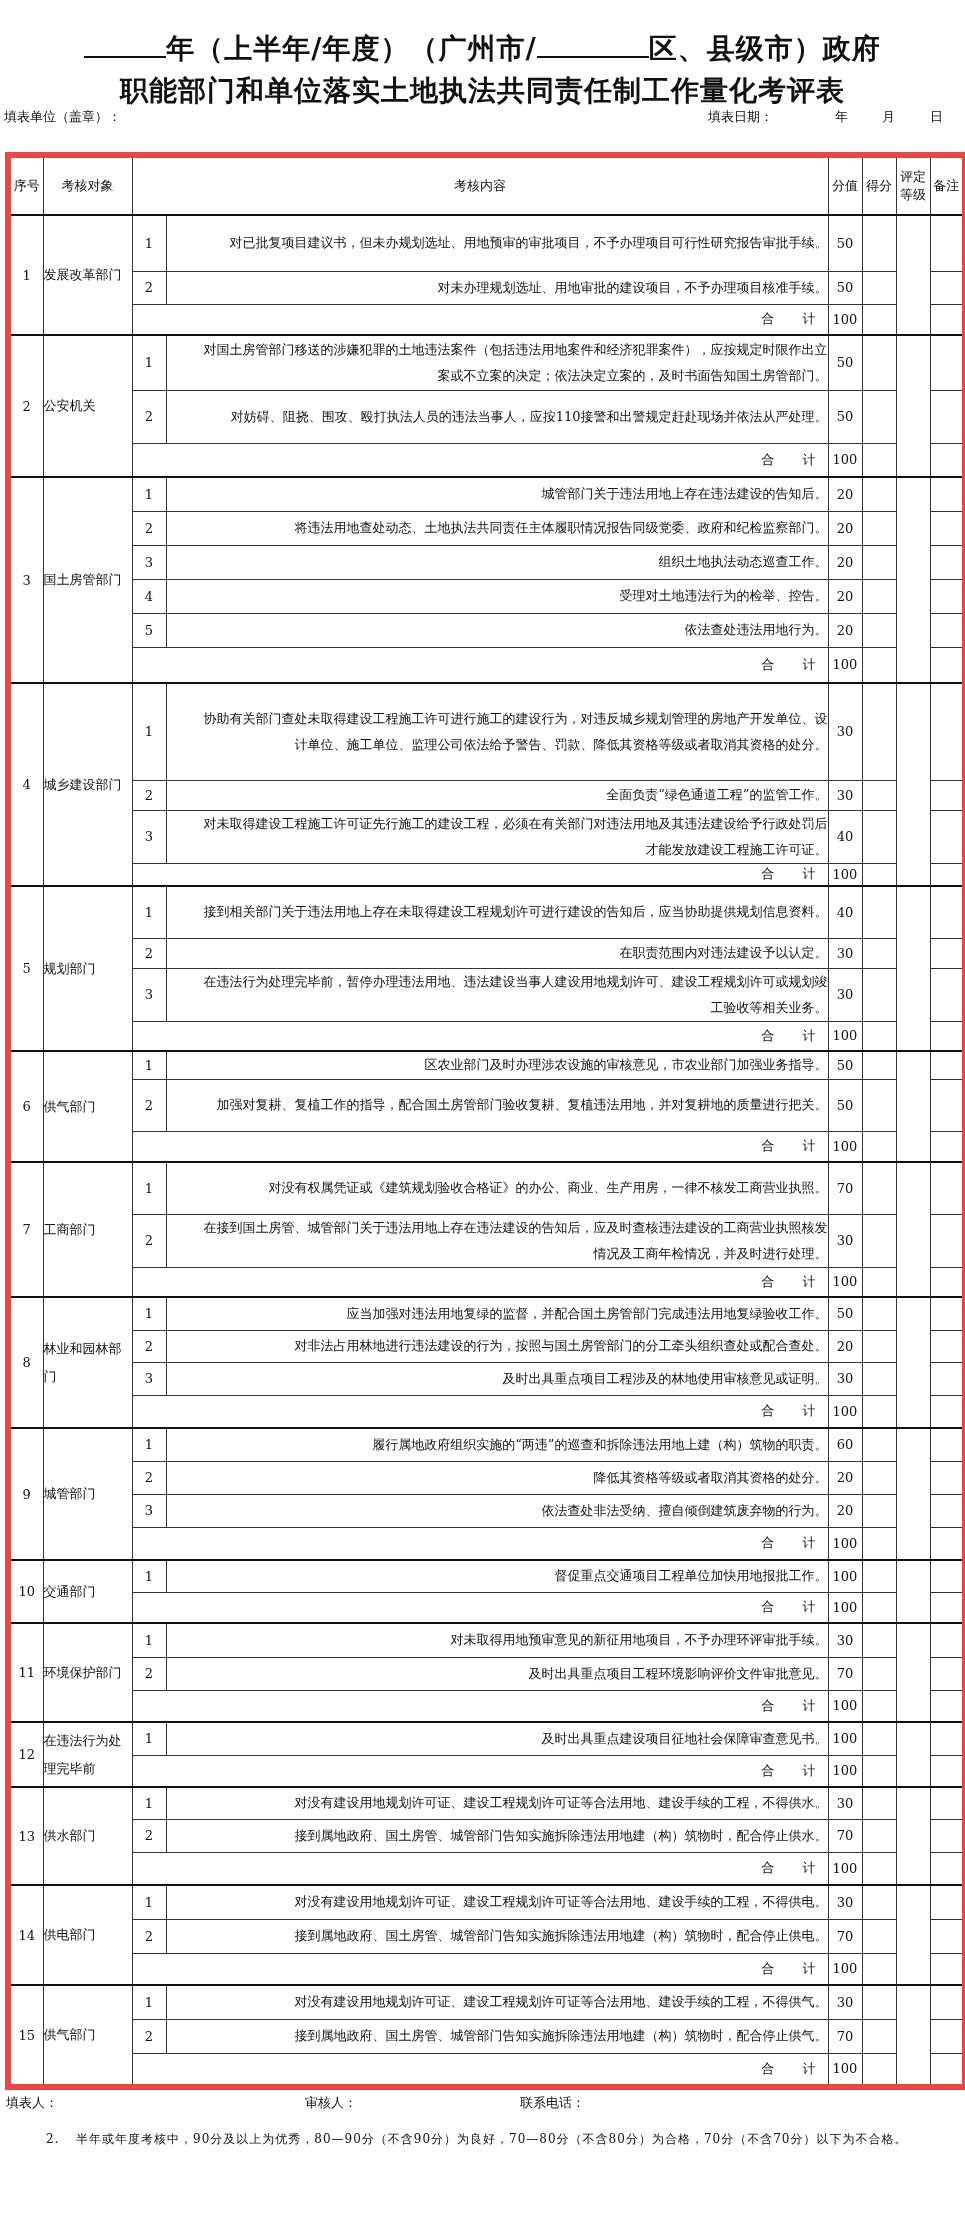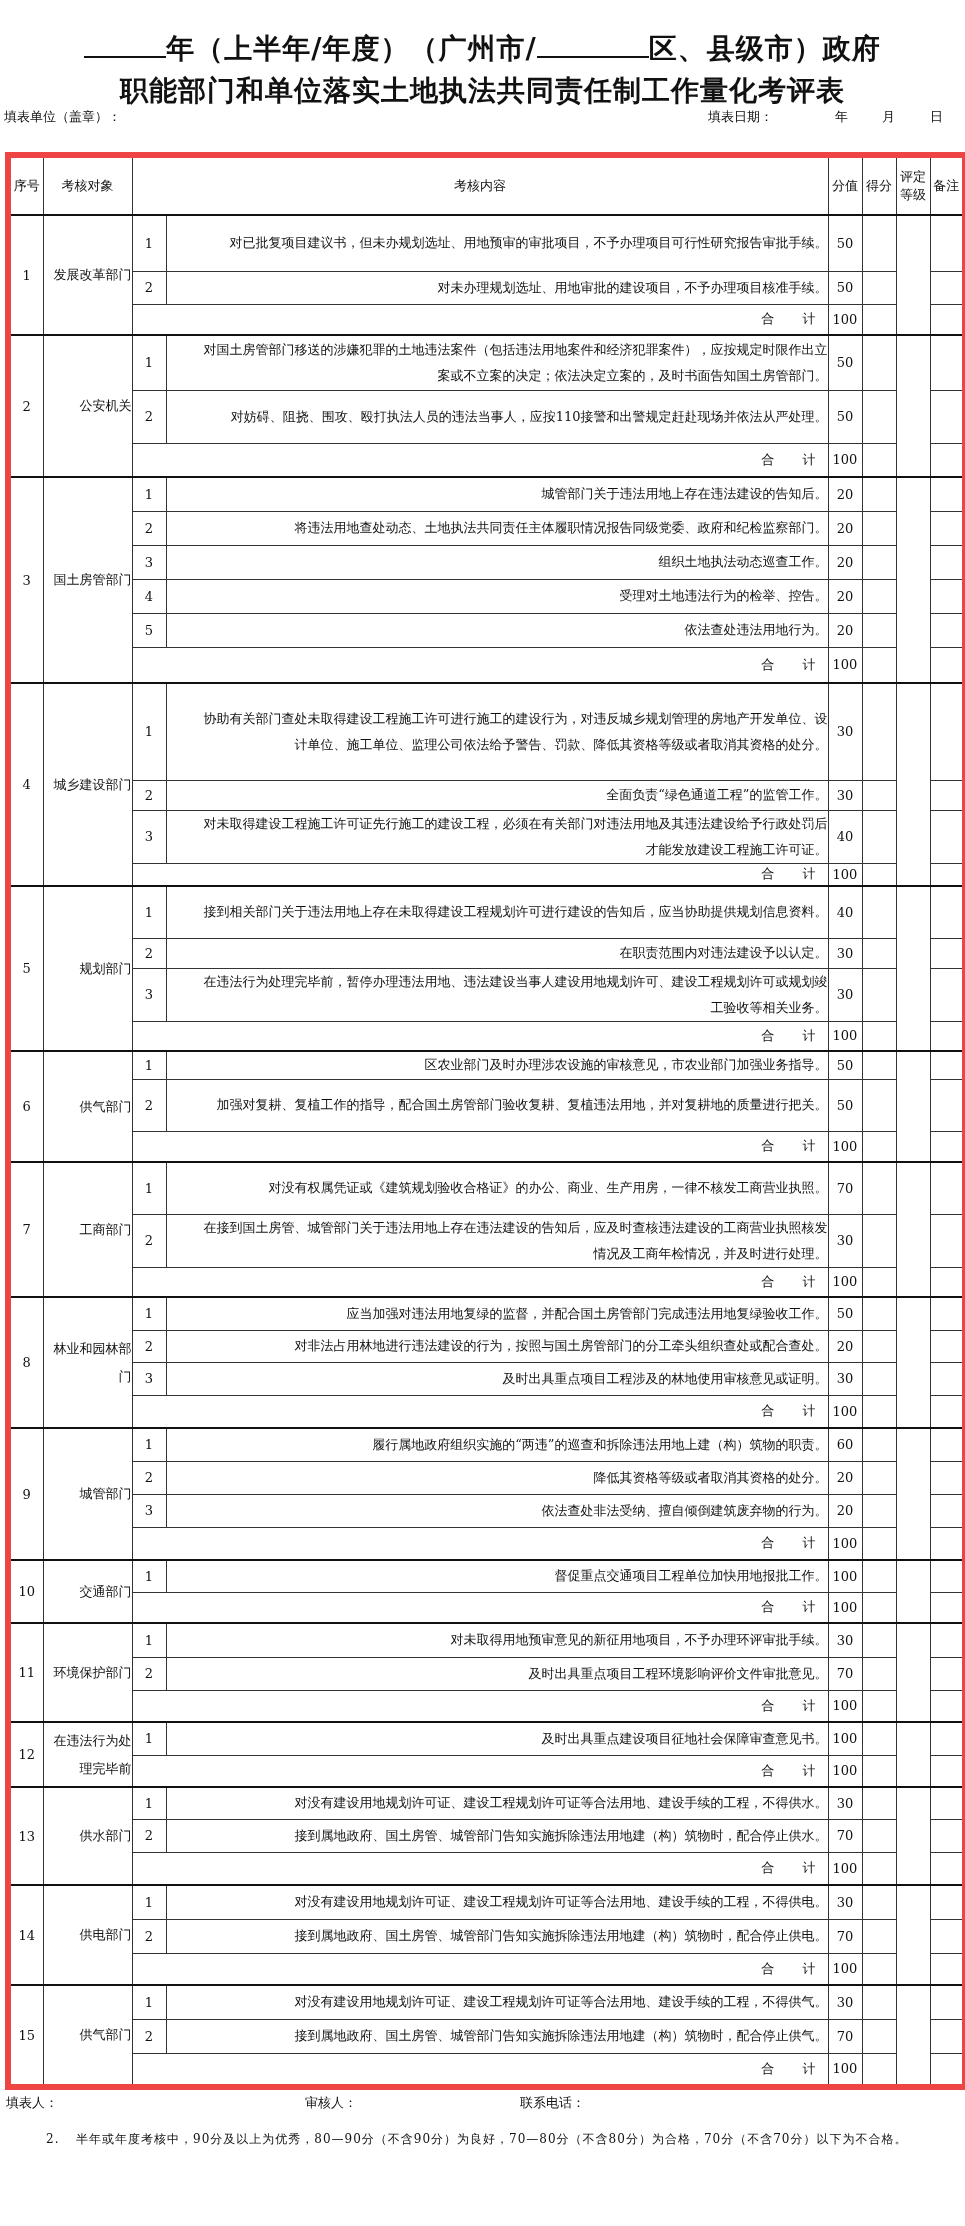--- a/index.html
+++ b/index.html
@@ -32,21 +32,21 @@
     border-collapse: collapse; table-layout: fixed;
     border: 6px solid #ef4444;
   }
   table.grid td, table.grid th {
     border: 1px solid #333; padding: 0; font-weight: normal;
     font-size: 13px; vertical-align: middle;
   }
   th { font-family: "DejaVu Sans", "Liberation Sans", sans-serif; font-size: 13px; }
   th.hdr { height: 56px; text-align: center; }
   td.seq { text-align: center; }
-  td.target { text-align: right; line-height: 28px; font-size: 14px; }
+  td.target { text-align: left; line-height: 28px; font-size: 14px; }
   td.idx { text-align: center; font-size: 13px; }
   td.content { text-align: right; padding: 2px 6px 2px 8px; line-height: 26px; font-size: 13px; }
   td.content .ind { display: inline-block; width: 26px; }
   td.score { text-align: center; font-size: 13px; }
   td.total-label { text-align: right; letter-spacing: 12px; font-size: 14px; margin-left: 32px; }
   tr.dept-start td { border-top: 2px solid #111; }
   .wrapcell { font-size: 12px; line-height: 22px; }
 
   .footer-sign {
     position: absolute; top: 2094px; font-size: 13px;

